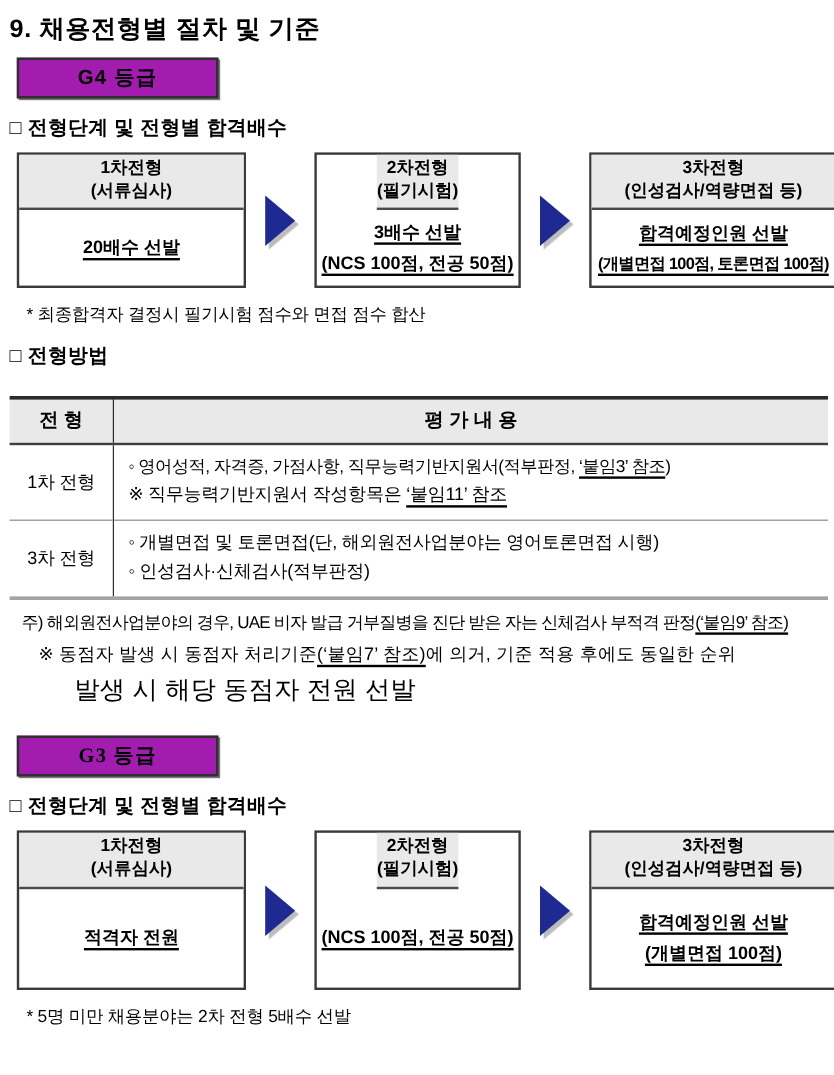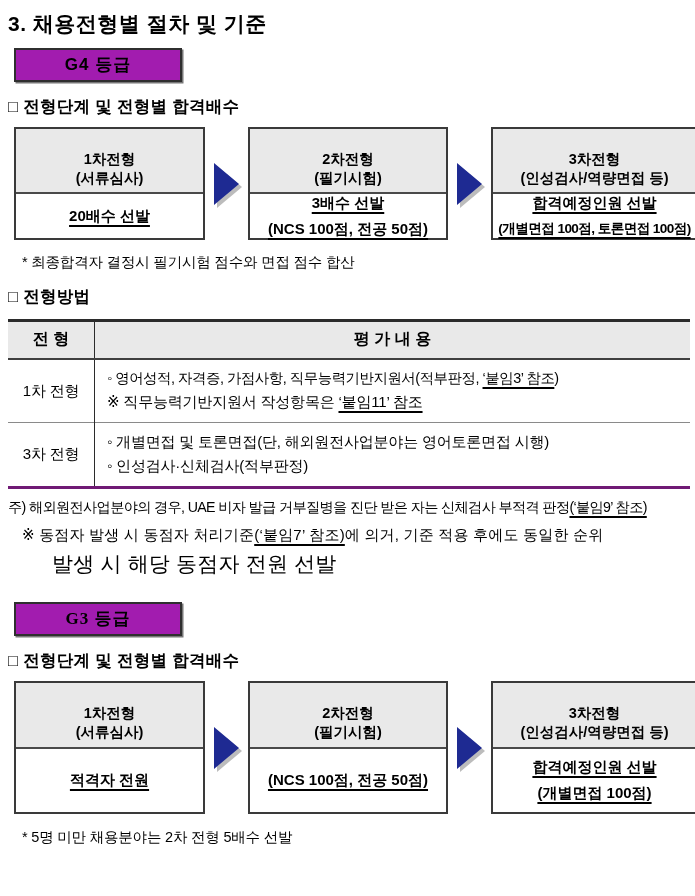--- a/index.html
+++ b/index.html
@@ -14,70 +14,70 @@
     background:#a21caf;border:2px solid #2f2f2f;box-shadow:1.5px 1.5px 0 #777;
     font-size:17px;font-weight:800;margin:4px 0 12px 6px;letter-spacing:1px;
   }
   .heading{font-size:16.5px;font-weight:800;margin:14px 0 9px 0;letter-spacing:.3px;}
   
   .flow{display:flex;align-items:center;margin-left:6px;width:684px;}
   .fbox{border:2px solid #3a3a3a;display:flex;flex-direction:column;box-sizing:border-box;background:#fff;}
   .g4flow .fbox{height:113px;}
   .g3flow .fbox{height:133px;}
   .fbox.b1{width:191px;}
-  .fbox.b2{width:200px;}
+  .fbox.b2{width:172px;align-items:center;}
   .fbox.b3{width:207px;}
   .fhead{
     background:#e9e9e9;border-bottom:2px solid #4a4a4a;text-align:center;
-    font-weight:800;font-size:14.5px;line-height:1.32;padding:21px 0 4px;
+    font-weight:800;font-size:14.5px;line-height:1.32;padding:2px 0 4px;
   }
   .fbody{
     flex:1;display:flex;flex-direction:column;justify-content:center;align-items:center;
     gap:7px;font-weight:800;font-size:15px;
   }
   .u{text-decoration:underline;text-underline-offset:4px;text-decoration-thickness:1.5px;}
   .fbody .cond{font-size:13.6px;letter-spacing:-.6px;white-space:nowrap;}
   .arrowzone{flex:1;display:flex;justify-content:center;align-items:center;}
   .tri{
     width:0;height:0;border-top:21px solid transparent;border-bottom:21px solid transparent;
     border-left:25px solid #1e2a92;filter:drop-shadow(3px 3px 0 #bcbcbc);
   }
   .footnote{font-size:14.5px;margin:13px 0 0 14px;letter-spacing:-.2px;}
   
   table.method{
-    width:682px;border-collapse:collapse;table-layout:fixed;margin-top:11px;
-    border-top:3px solid #2b2b2b;border-bottom:3px solid #701a75;
+    width:682px;border-collapse:collapse;table-layout:fixed;margin-top:22px;
+    border-top:3px solid #2b2b2b;border-bottom:3px solid #a3a3a3;
   }
   table.method th{
     background:#e9e9e9;font-weight:800;font-size:16px;padding:7px 0 8px;
     border-bottom:2.5px solid #3f3f3f;
   }
   table.method td{vertical-align:middle;font-size:15px;}
   td.stage,th.stage{width:86px;text-align:center;border-right:1.6px solid #2b2b2b;}
   td.stage{font-size:15px;letter-spacing:-.2px;}
   tr.datarow + tr.datarow td{border-top:1px solid #8a8a8a;}
   td.content{padding:7px 2px 8px 12px;line-height:1.6;}
   .tline{letter-spacing:-.2px;}
   .tight{letter-spacing:-.45px;font-size:14.4px;white-space:nowrap;}
   .cond2{font-size:13.6px;letter-spacing:-.8px;white-space:nowrap;}
   
-  .notes{margin:9px 0 0 0;}
+  .notes{margin:9px 0 0 10px;}
   .note1{font-size:14.2px;letter-spacing:-.65px;white-space:nowrap;}
   .note2{font-size:15px;margin:6px 0 0 14px;letter-spacing:.2px;line-height:1.55;}
   .note3{font-size:21px;margin:4px 0 0 44px;letter-spacing:.2px;}
   .g3badge{margin-top:24px;font-family:Liberation Serif, serif;}
   .botnotes{margin:12px 0 0 14px;font-size:14.5px;line-height:1.65;letter-spacing:-.2px;}
   sup.star{font-size:10px;vertical-align:super;line-height:0;}
 </style>
 </head>
 <body>
 
 <div class="doc">
 
-  <div class="title">3. 채용전형별 절차 및 기준</div>
+  <div class="title">9. 채용전형별 절차 및 기준</div>
 
   <div class="badge">G4 등급</div>
 
   <div class="heading">□ 전형단계 및 전형별 합격배수</div>
 
   <div class="flow g4flow">
     <div class="fbox b1">
       <div class="fhead">
         <div>1차전형</div>
         <div>(서류심사)</div>

